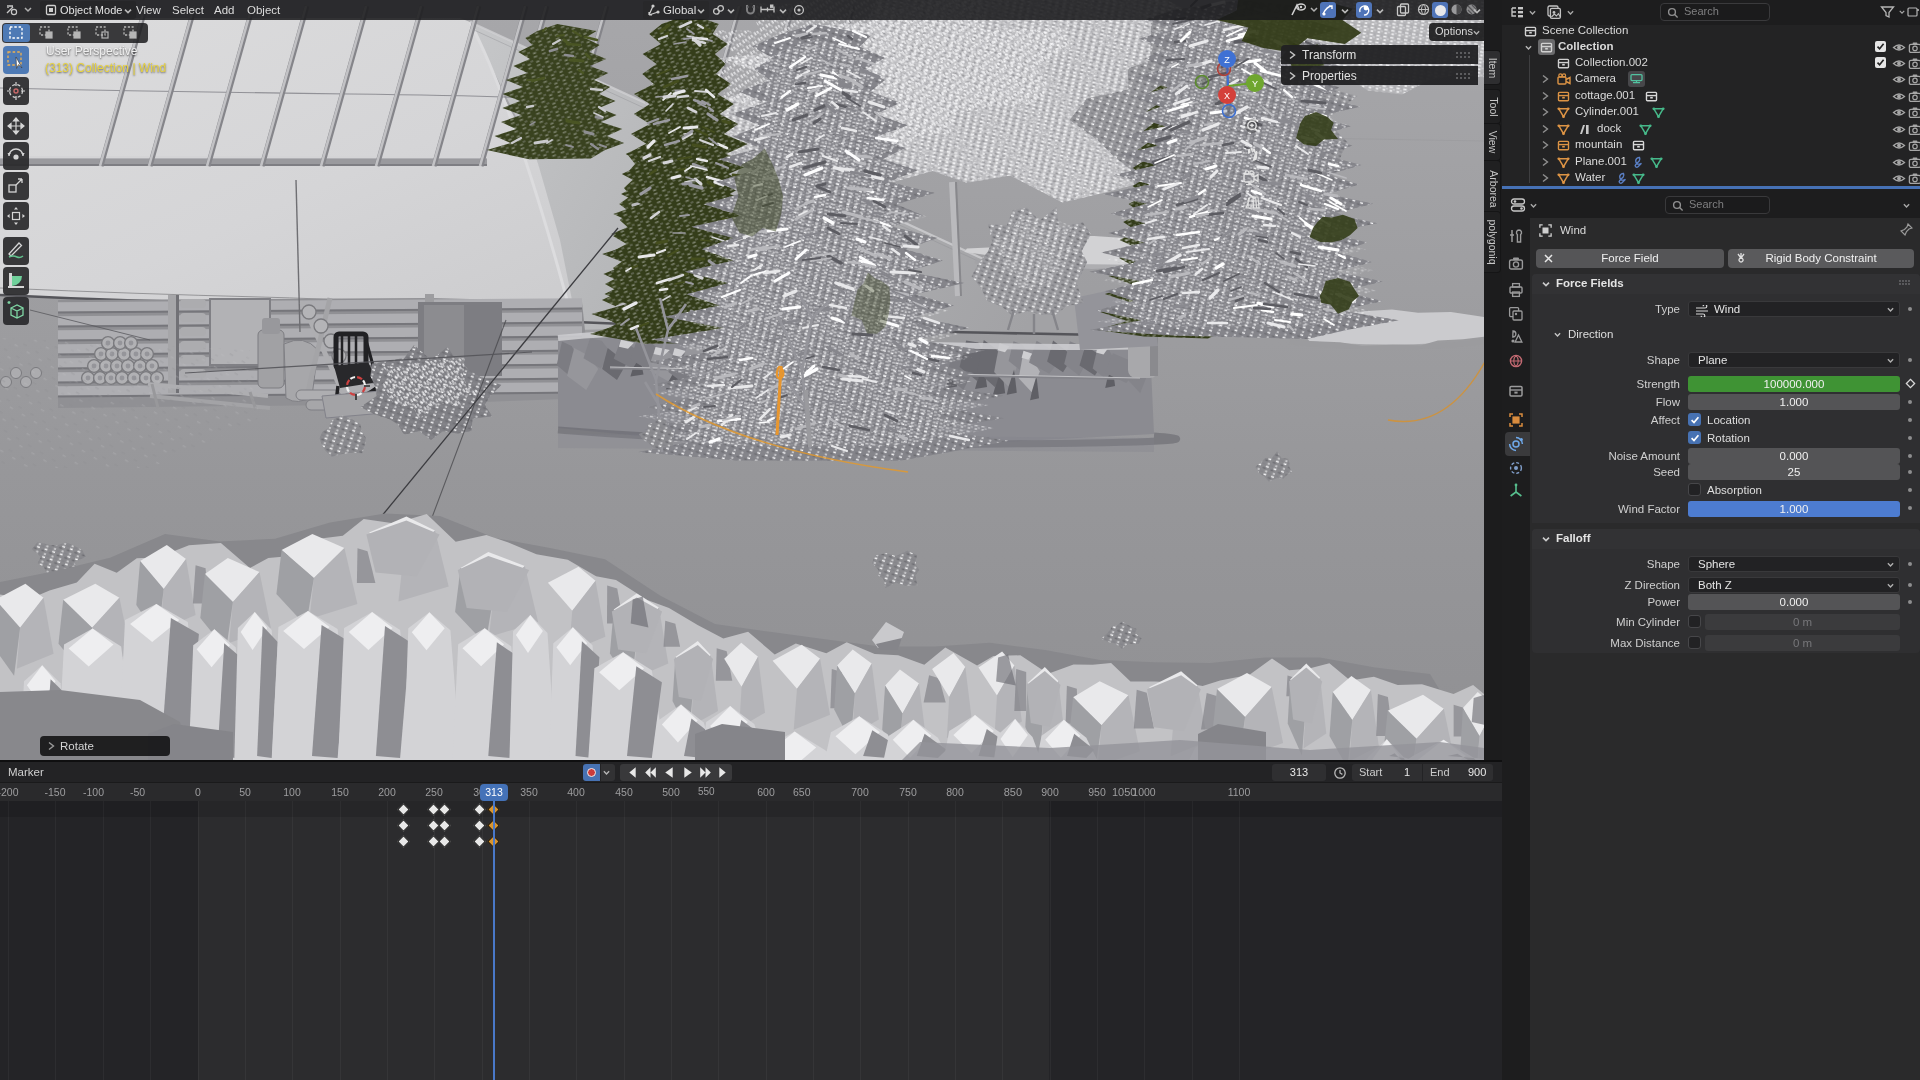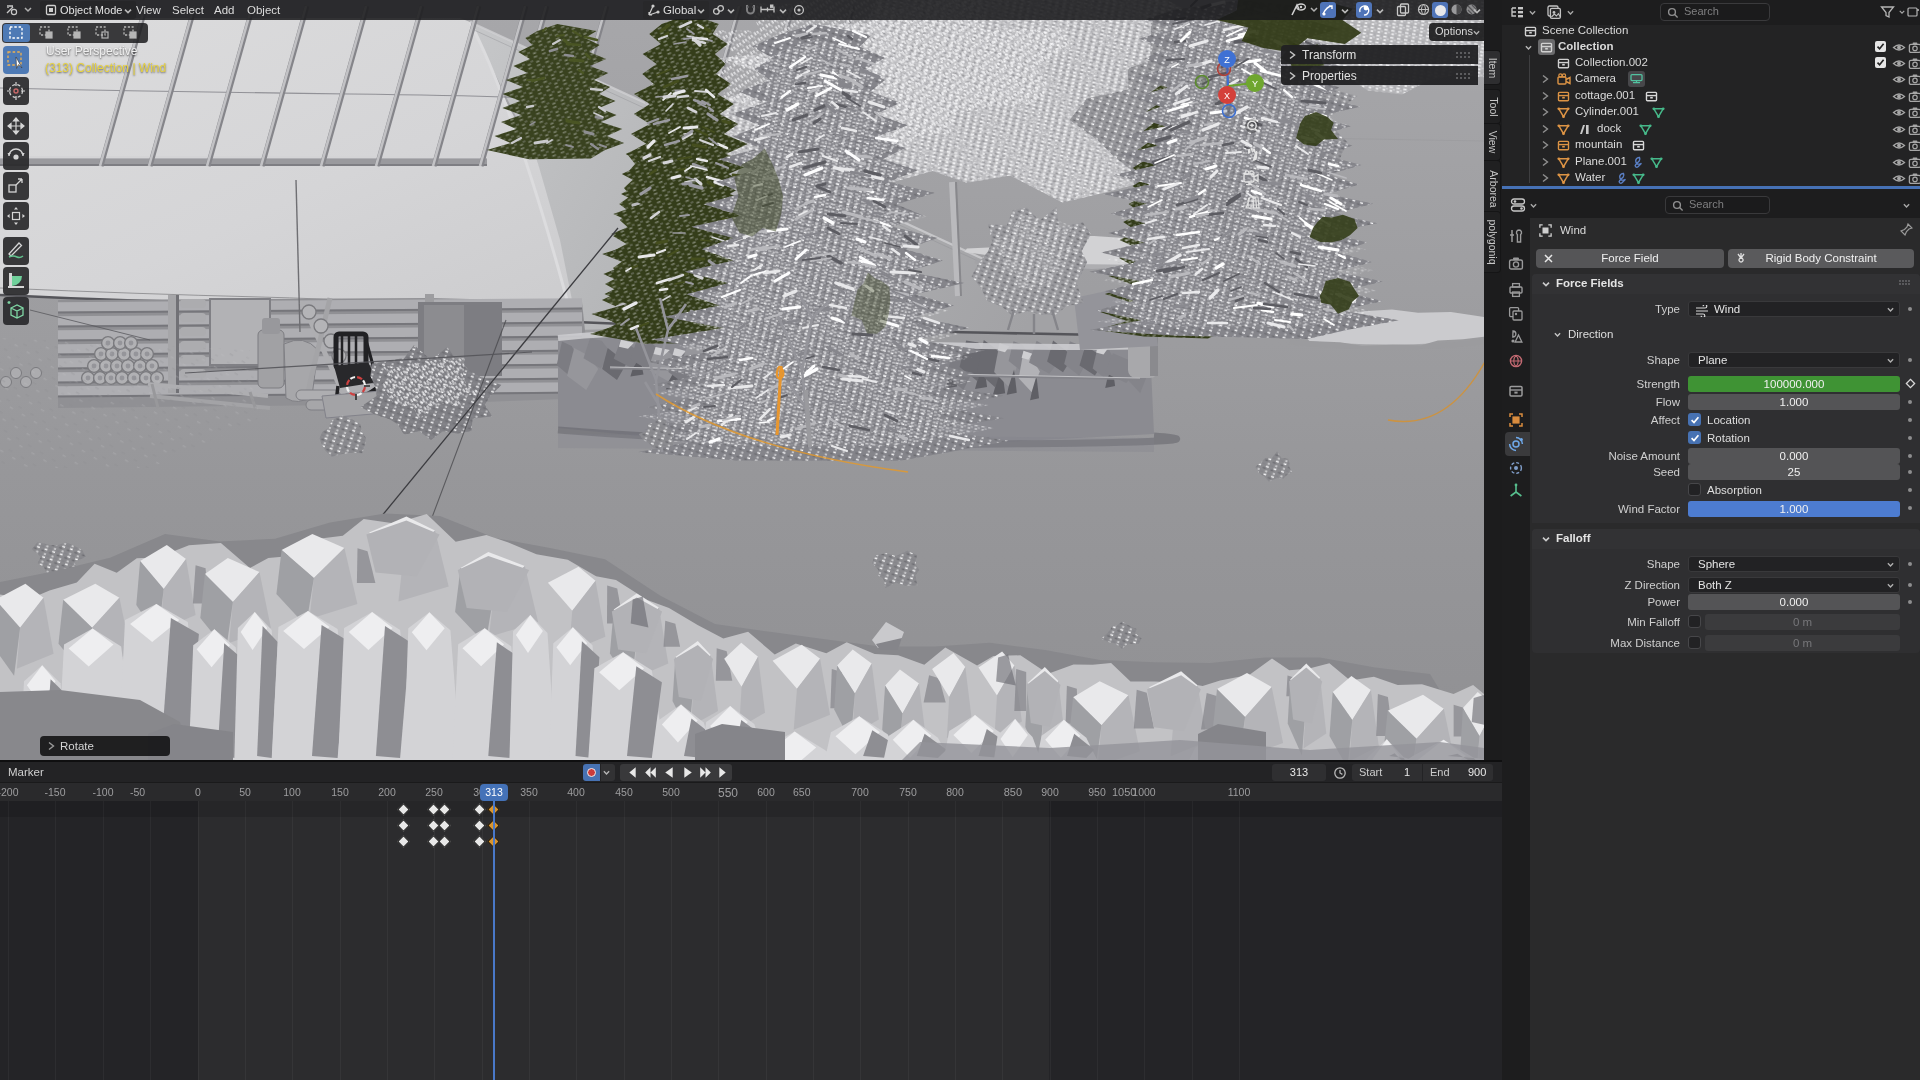--- a/index.html
+++ b/index.html
@@ -1609,34 +1609,34 @@
       </svg>
       <div class="abs" style="left:1352px;top:2px;width:70px;height:17px;background:#2f2f31;border-radius:3px 0 0 3px"></div>
       <div class="abs" style="left:1359px;top:4px;font-size:11px;color:#cccccc">Start</div>
       <div class="abs" style="left:1404px;top:4px;font-size:11px;color:#e8e8e8">1</div>
       <div class="abs" style="left:1423px;top:2px;width:70px;height:17px;background:#2f2f31;border-radius:0 3px 3px 0"></div>
       <div class="abs" style="left:1430px;top:4px;font-size:11px;color:#cccccc">End</div>
       <div class="abs" style="left:1468px;top:4px;font-size:11px;color:#e8e8e8">900</div>
       <div class="abs" style="left:0;top:21px;width:1502px;height:18px;background:#2a2a2c"></div>
       <div class="abs" style="left:-12px;top:24px;width:40px;text-align:center;font-size:10.5px;color:#9d9d9f">-200</div>
       <div class="abs" style="left:35px;top:24px;width:40px;text-align:center;font-size:10.5px;color:#9d9d9f">-150</div>
-      <div class="abs" style="left:83px;top:24px;width:40px;text-align:center;font-size:10.5px;color:#9d9d9f">-100</div>
+      <div class="abs" style="left:83px;top:24px;width:40px;text-align:left;font-size:10.5px;color:#9d9d9f">-100</div>
       <div class="abs" style="left:130px;top:24px;width:40px;font-size:10.5px;color:#9d9d9f">-50</div>
       <div class="abs" style="left:178px;top:24px;width:40px;text-align:center;font-size:10.5px;color:#9d9d9f">0</div>
       <div class="abs" style="left:225px;top:24px;width:40px;text-align:center;font-size:10.5px;color:#9d9d9f">50</div>
       <div class="abs" style="left:272px;top:24px;width:40px;text-align:center;font-size:10.5px;color:#9d9d9f">100</div>
       <div class="abs" style="left:320px;top:24px;width:40px;text-align:center;font-size:10.5px;color:#9d9d9f">150</div>
       <div class="abs" style="left:367px;top:24px;width:40px;text-align:center;font-size:10.5px;color:#9d9d9f">200</div>
       <div class="abs" style="left:414px;top:24px;width:40px;text-align:center;font-size:10.5px;color:#9d9d9f">250</div>
       <div class="abs" style="left:462px;top:24px;width:40px;text-align:center;font-size:10.5px;color:#9d9d9f">300</div>
       <div class="abs" style="left:509px;top:24px;width:40px;text-align:center;font-size:10.5px;color:#9d9d9f">350</div>
       <div class="abs" style="left:556px;top:24px;width:40px;text-align:center;font-size:10.5px;color:#9d9d9f">400</div>
       <div class="abs" style="left:604px;top:24px;width:40px;text-align:center;font-size:10.5px;color:#9d9d9f">450</div>
       <div class="abs" style="left:651px;top:24px;width:40px;text-align:center;font-size:10.5px;color:#9d9d9f">500</div>
-      <div class="abs" style="left:698px;top:24px;width:40px;text-align:right;font-size:12px;color:#9d9d9f">550</div>
+      <div class="abs" style="left:698px;top:24px;width:40px;text-align:left;font-size:10px;color:#9d9d9f">550</div>
       <div class="abs" style="left:746px;top:24px;width:40px;text-align:center;font-size:10.5px;color:#9d9d9f">600</div>
       <div class="abs" style="left:793px;top:24px;width:40px;font-size:10.5px;color:#9d9d9f">650</div>
       <div class="abs" style="left:840px;top:24px;width:40px;text-align:center;font-size:10.5px;color:#9d9d9f">700</div>
       <div class="abs" style="left:888px;top:24px;width:40px;text-align:center;font-size:10.5px;color:#9d9d9f">750</div>
       <div class="abs" style="left:935px;top:24px;width:40px;text-align:center;font-size:10.5px;color:#9d9d9f">800</div>
       <div class="abs" style="left:982px;top:24px;width:40px;text-align:right;font-size:11px;color:#9d9d9f">850</div>
       <div class="abs" style="left:1030px;top:24px;width:40px;text-align:center;font-size:10.5px;color:#9d9d9f">900</div>
       <div class="abs" style="left:1077px;top:24px;width:40px;text-align:center;font-size:10.5px;color:#9d9d9f">950</div>
       <div class="abs" style="left:1124px;top:24px;width:40px;text-align:center;font-size:10.5px;color:#9d9d9f">1000</div>
       <div class="abs" style="left:1112px;top:24px;width:40px;text-align:left;font-size:11px;color:#9d9d9f">1050</div>
@@ -2143,21 +2143,21 @@
       <div class="abs" style="left:186px;top:385px;width:212px;height:15.5px;background:#222224;border:1px solid #39393b;border-radius:3px"></div>
       <div class="abs" style="left:196px;top:386.5px;font-size:11.5px;color:#e4e4e4">Both Z</div>
       <svg class="abs" style="left:384px;top:390px" width="9" height="7" viewBox="0 0 10 8">
         <path d="M2,2.6 L5,5.6 L8,2.6" stroke="#b0b0b0" stroke-width="1.6" fill="none"></path>
       </svg>
       <div class="abs" style="left:406px;top:391px;width:4px;height:4px;background:#8e8e8f;border-radius:50%"></div>
       <div class="abs" style="left:30px;top:404px;width:148px;text-align:right;font-size:11.5px;color:#cfcfcf">Power</div>
       <div class="abs" style="left:186px;top:402px;width:212px;height:15.5px;background:#545456;border-radius:3px"></div>
       <div class="abs" style="left:186px;top:403.5px;width:212px;text-align:center;font-size:11.5px;color:#f0f0f0">0.000</div>
       <div class="abs" style="left:406px;top:408px;width:4px;height:4px;background:#8e8e8f;border-radius:50%"></div>
-      <div class="abs" style="left:30px;top:424px;width:148px;text-align:right;font-size:11.5px;color:#cfcfcf">Min Falloff</div>
+      <div class="abs" style="left:30px;top:424px;width:148px;text-align:right;font-size:11.5px;color:#cfcfcf">Min Cylinder</div>
       <div class="abs" style="left:186px;top:423px;width:13px;height:13px;background:#222224;border:1px solid #47474a;border-radius:3px"></div>
       <div class="abs" style="left:203px;top:422px;width:195px;height:15.5px;background:#3b3b3d;border-radius:3px"></div>
       <div class="abs" style="left:203px;top:424px;width:195px;text-align:center;font-size:11.5px;color:#77777a">0 m</div>
       <div class="abs" style="left:30px;top:445px;width:148px;text-align:right;font-size:11.5px;color:#cfcfcf">Max Distance</div>
       <div class="abs" style="left:186px;top:444px;width:13px;height:13px;background:#222224;border:1px solid #47474a;border-radius:3px"></div>
       <div class="abs" style="left:203px;top:443px;width:195px;height:15.5px;background:#3b3b3d;border-radius:3px"></div>
       <div class="abs" style="left:203px;top:445px;width:195px;text-align:center;font-size:11.5px;color:#77777a">0 m</div>
     </div>
 </div>
 

